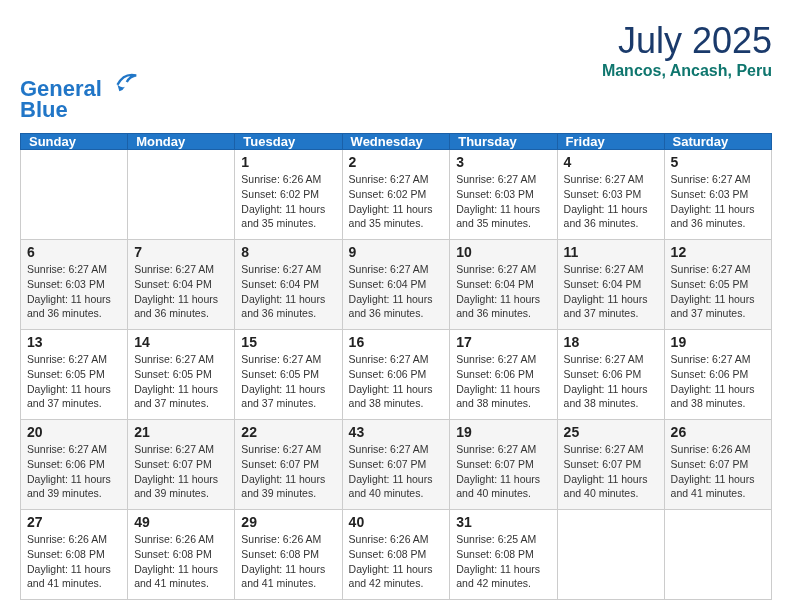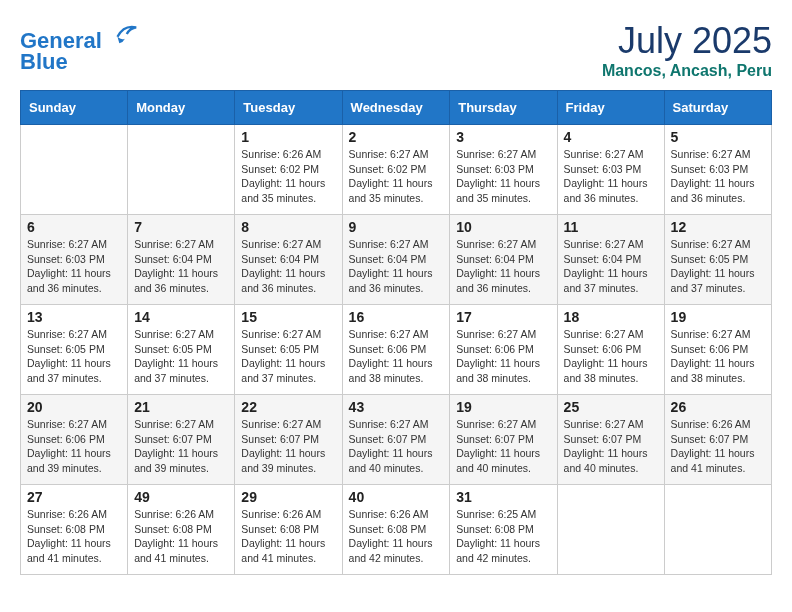--- a/index.html
+++ b/index.html
@@ -12,20 +12,21 @@
     }
     .header-area {
       display: flex;
       justify-content: space-between;
       align-items: flex-start;
       margin-bottom: 10px;
     }
     .logo {
       display: flex;
       align-items: flex-start;
+      margin-top: 48px;
     }
     .logo-text {
       font-size: 22px;
       font-weight: bold;
       color: #1a3a6b;
       line-height: 1.1;
     }
     .logo-text span {
       color: #2176c7;
     }
@@ -50,21 +51,21 @@
     }
     .calendar-table {
       width: 100%;
       border-collapse: collapse;
       font-size: 11px;
     }
     .calendar-table th {
       background: #2176c7;
       color: #fff;
       text-align: left;
-      padding: 9px 8px;
+      padding: 0 8px;
       font-size: 13px;
       font-weight: bold;
       border: 1px solid #1a60a8;
     }
     .calendar-table td {
       border: 1px solid #ccc;
       vertical-align: top;
       padding: 4px 6px;
       width: 108px;
       min-height: 80px;

